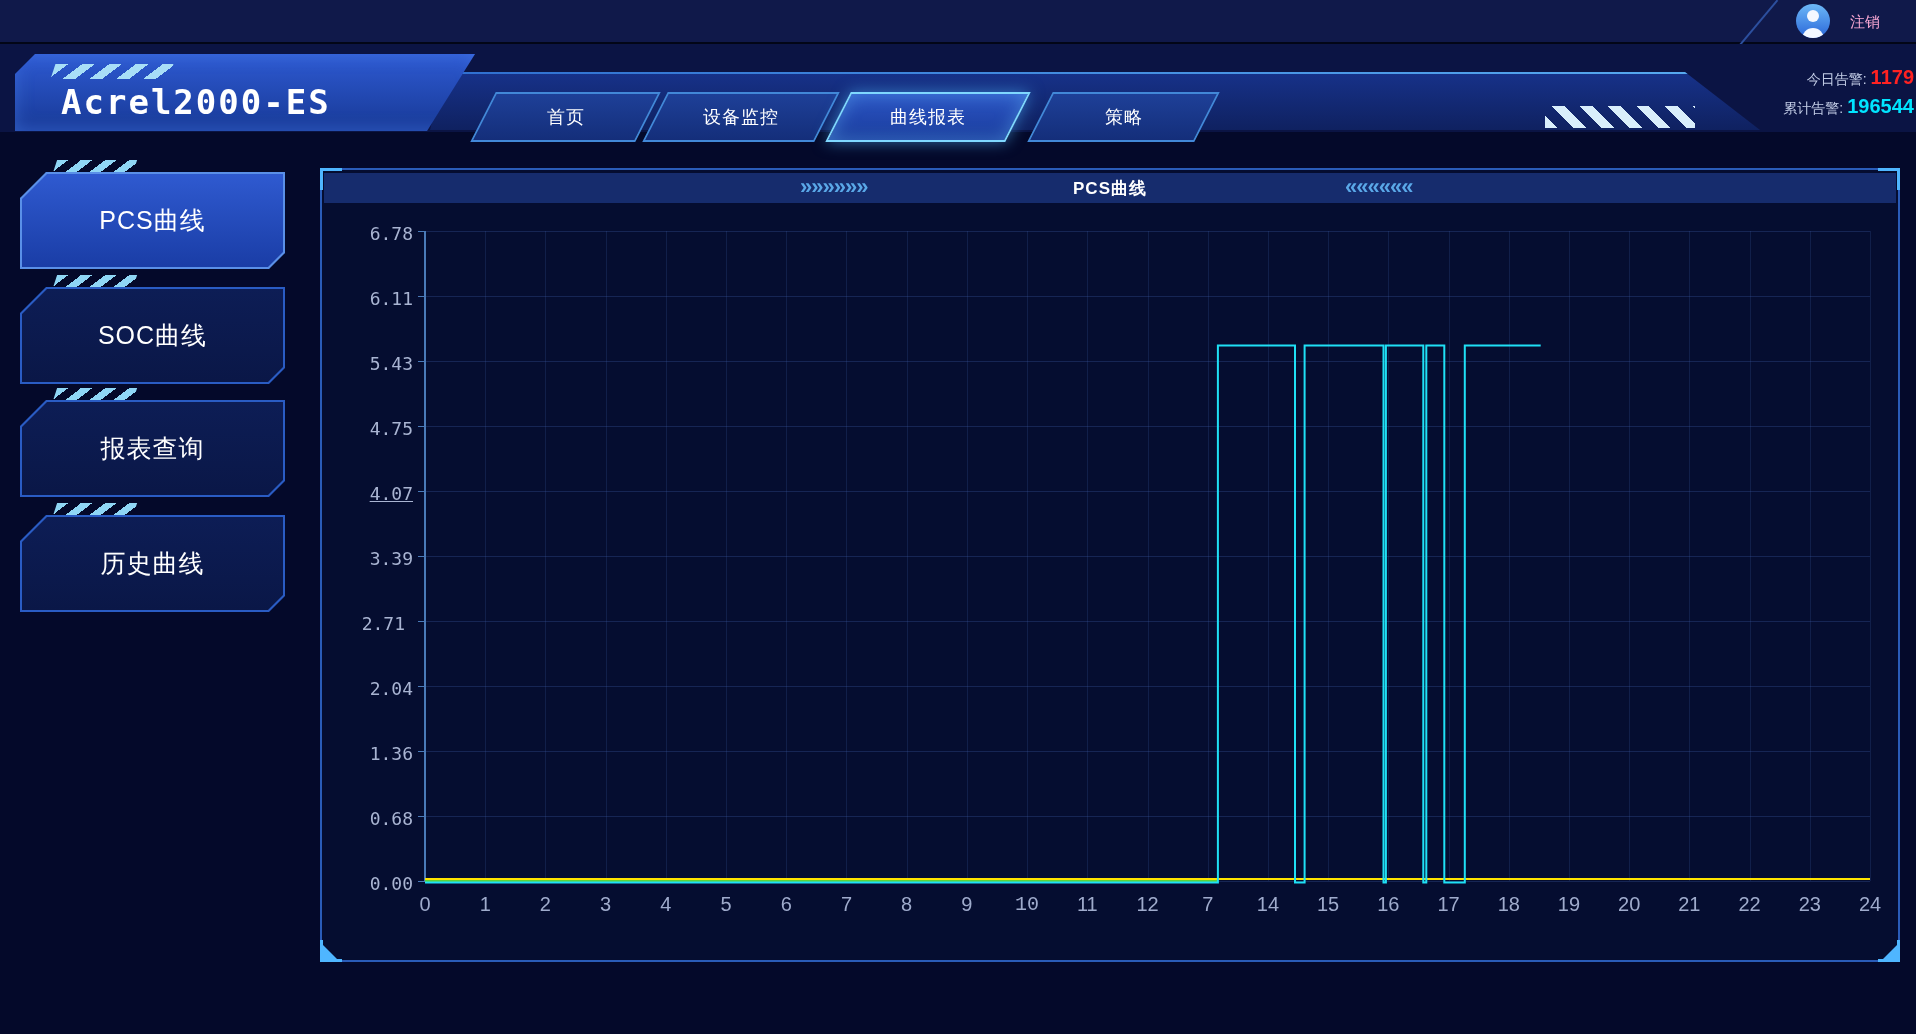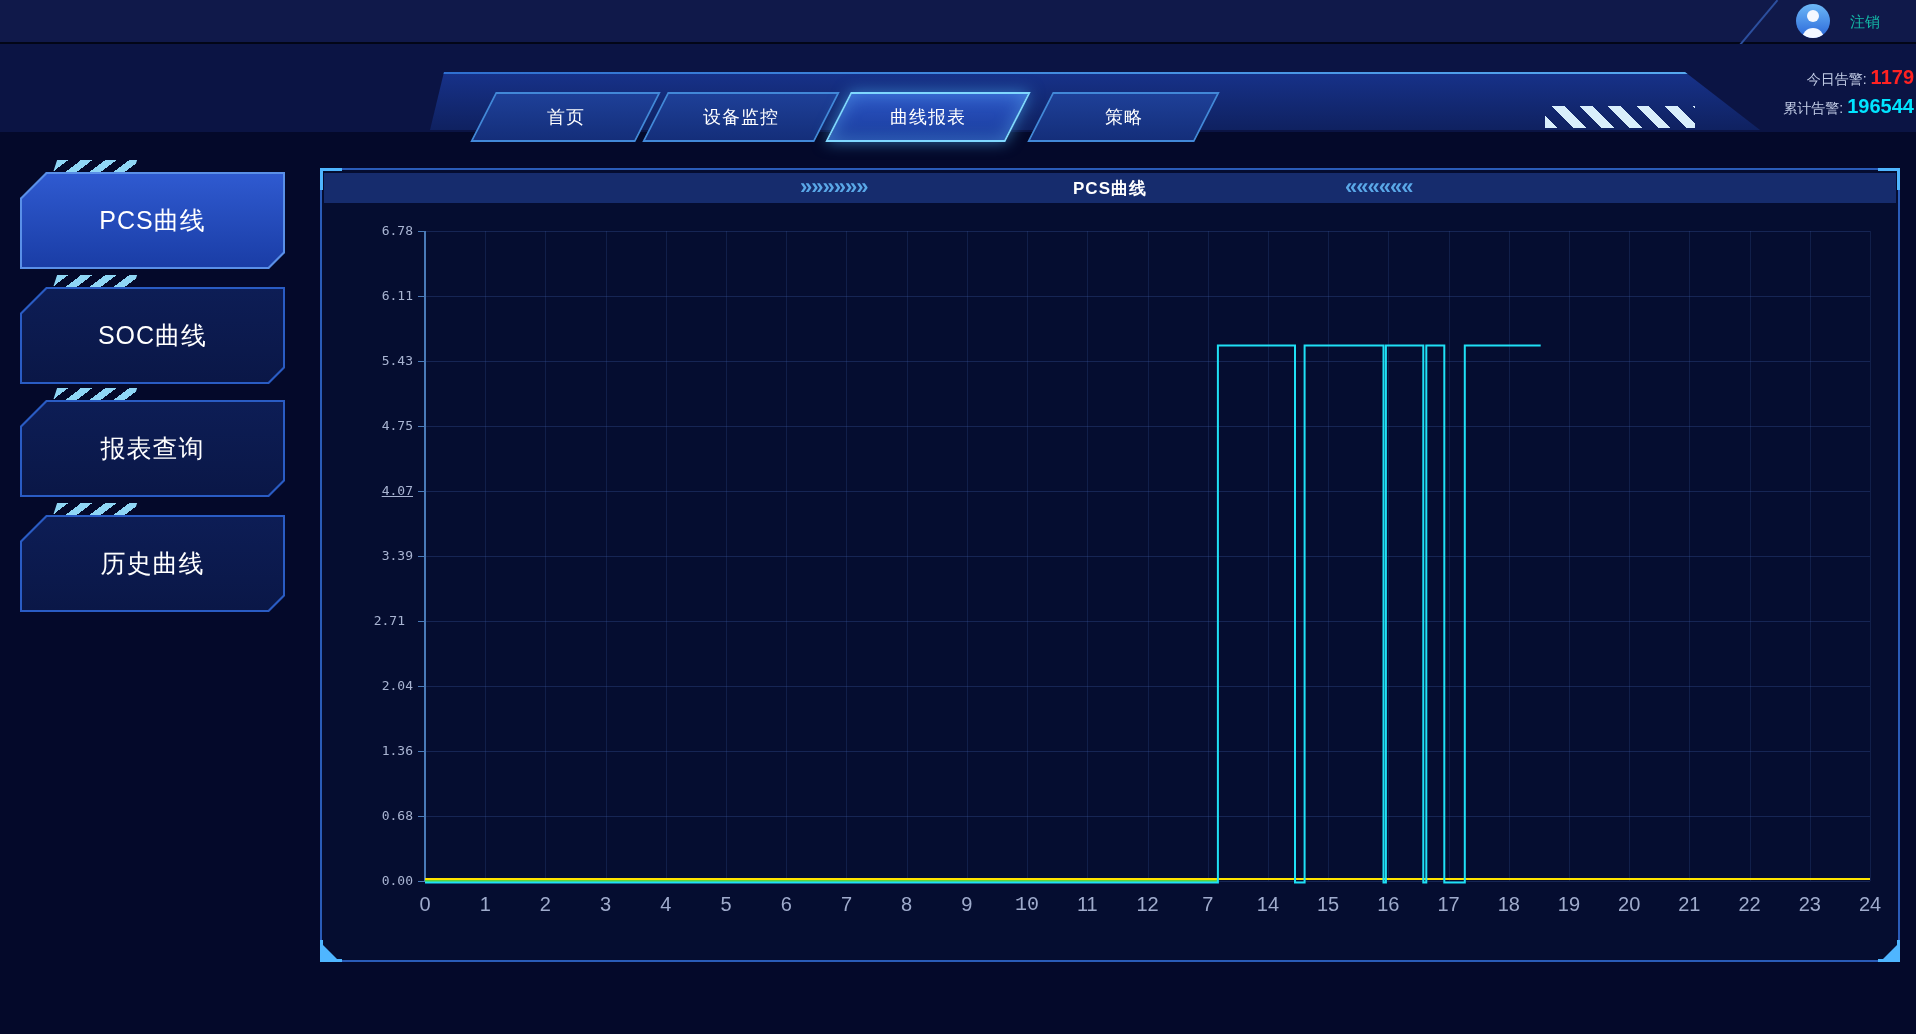--- a/index.html
+++ b/index.html
@@ -8,21 +8,21 @@
 
   
   .topbar { position:absolute; left:0; top:0; width:1916px; height:44px;
             background:#10194a; border-bottom:2px solid #020617; }
   .topbar-diag { position:absolute; right:160px; top:-8px; width:2px; height:70px;
                  background:#2c4f9e; transform:rotate(40deg); }
   .avatar { position:absolute; right:86px; top:4px; width:34px; height:34px; border-radius:50%;
             background:linear-gradient(180deg,#6cb8f8,#2a66d8); display:flex; align-items:flex-end; justify-content:center; overflow:hidden; }
   .avatar-head { width:12px; height:12px; border-radius:50%; background:#f4f8ff; position:absolute; top:6px; left:11px; }
   .avatar-body { width:22px; height:12px; border-radius:11px 11px 0 0; background:#f4f8ff; margin-bottom:-2px; }
-  .logout { position:absolute; right:36px; top:13px; color:#14b8a6; font-size:15px; cursor:pointer; }
+  .logout { position:absolute; right:36px; top:13px; color:#f9a8d4; font-size:15px; cursor:pointer; }
 
   
   .header { position:absolute; left:0; top:44px; width:1916px; height:88px; background:#0b1444; }
   .nav-band { position:absolute; left:430px; top:28px; width:1330px; height:58px;
               background:linear-gradient(180deg,#17328a,#0f2160);
               clip-path:polygon(14px 0, calc(100% - 75px) 0, 100% 100%, 0 100%); }
   .nav-band::before { content:""; position:absolute; left:0; top:0; right:60px; height:2px;
               background:linear-gradient(90deg,#2f6fd0,#57aaf0); }
   .logo-plate { position:absolute; left:15px; top:10px; width:460px; height:77px;
               background:linear-gradient(180deg,#2e5ad2 0%, #1b3e9f 85%);
@@ -76,21 +76,21 @@
   .corner-tri-bl { position:absolute; left:0; bottom:0; width:0; height:0;
            border-style:solid; border-width:16px 0 0 16px; border-color:transparent transparent transparent #4fb6ff; }
   .panel-titlebar { position:absolute; left:2px; right:2px; top:3px; height:30px; background:#162c6d;
            display:flex; align-items:center; justify-content:center; }
   .panel-title { color:#ffffff; font-size:17px; font-weight:bold; letter-spacing:1px; }
   .chev { position:absolute; top:0; height:30px; line-height:28px; font-size:22px; letter-spacing:-1px;
            color:#5aa8e8; font-weight:bold; }
   .chev.left  { left:50%; margin-left:-310px; }
   .chev.right { left:50%; margin-left:235px; }
 
-  .ylabel { position:absolute; color:#a9b4d2; font-size:13px;
+  .ylabel { position:absolute; color:#a9b4d2; font-size:18px;
             font-family:"DejaVu Sans Mono","Liberation Mono",monospace; text-align:right; width:70px; }
   .ytick  { position:absolute; width:7px; height:1px; background:#4a7ab8; }
   .xlabel { position:absolute; color:#9fabcc; font-size:20px; text-align:center; width:44px; }
   .hgrid  { position:absolute; height:1px; background:rgba(62,94,168,.30); }
   .vgrid  { position:absolute; width:1px; background:rgba(62,94,168,.22); }
   .yaxis  { position:absolute; width:2px; background:#4a7ab8; }
   .plot-svg { position:absolute; overflow:visible; }
 </style>
 </head>
 <body>
@@ -99,20 +99,24 @@
   <div class="topbar-diag"></div>
   <div class="avatar">
     <div class="avatar-head"></div>
     <div class="avatar-body"></div>
   </div>
   <div class="logout">注销</div>
 </div>
 
 <div class="header">
   <div class="nav-band"></div>
+  <div class="logo-plate">
+    <div class="logo-stripes"></div>
+    <div class="logo-text">Acrel2000-ES</div>
+  </div>
   <div id="nav-container">
       <div class="nav-btn" style="left: 483px; width: 165px;">
         <span class="lbl">首页</span>
       </div>
       <div class="nav-btn" style="left: 655px; width: 172px;">
         <span class="lbl">设备监控</span>
       </div>
       <div class="nav-btn active" style="left: 838px; width: 180px;">
         <span class="lbl">曲线报表</span>
       </div>

